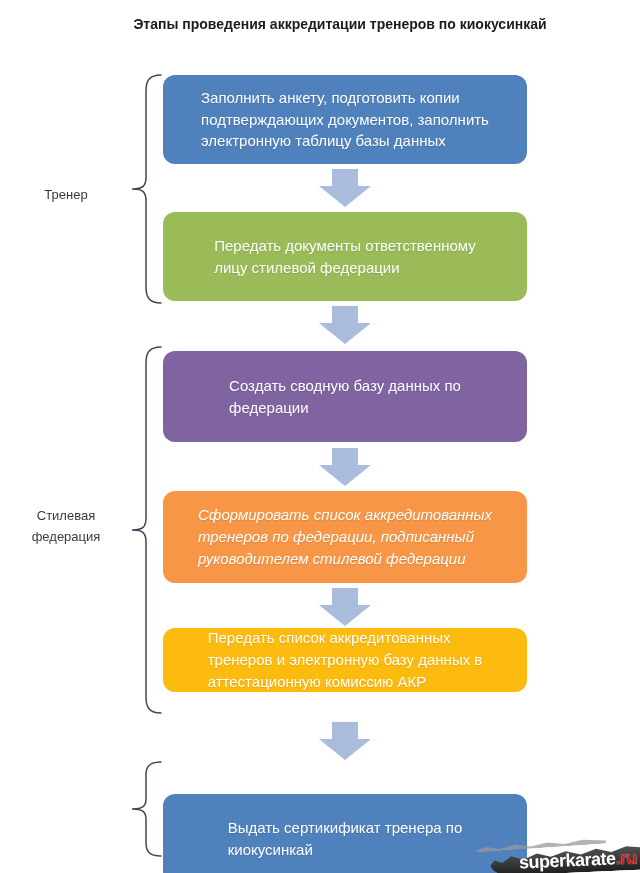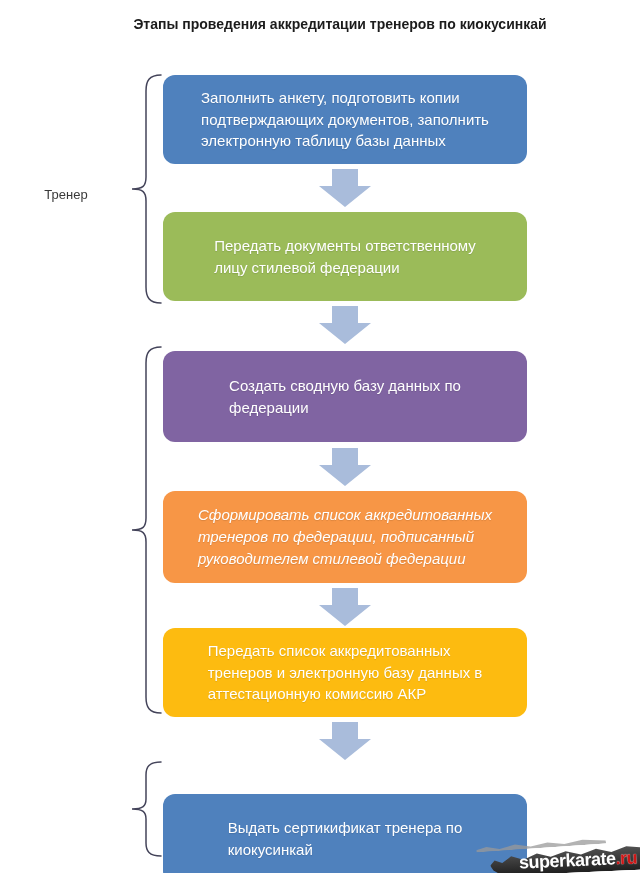--- a/index.html
+++ b/index.html
@@ -18,21 +18,21 @@
     border-radius:12px; color:#ffffff;
     display:flex; align-items:center; justify-content:center;
     text-align:left; font-size:15px; line-height:1.45;
     padding:0 16px; white-space:pre-line;
     text-shadow:0 1px 1px rgba(0,0,0,0.12);
   }
   #box0 { top:75px;  height:89px; }
   #box1 { top:212px; height:89px; }
   #box2 { top:351px; height:91px; }
   #box3 { top:491px; height:92px; }
-  #box4 { top:628px; height:89px; }
+  #box4 { top:628px; height:64px; }
   #box5 { top:794px; height:89px; }
 
   .arrow { position:absolute; left:319px; width:52px; height:38px; }
   .arrow polygon { fill:var(--arrow-color,#a9bcdb); }
   #a0 { top:169px; } #a1 { top:306px; } #a2 { top:448px; }
   #a3 { top:588px; } #a4 { top:722px; }
 
   .brace { position:absolute; left:130px; width:32px; }
   .brace path {
     fill:none; stroke:var(--brace-color,#44445a);
@@ -70,20 +70,22 @@
   .wm-suffix { color:var(--wm-suffix-color,#d01616); text-shadow:0 0 1px #ffffff; }
 </style>
 </head>
 <body>
 
 <div class="page">
 
   <h1 class="title">Этапы проведения аккредитации тренеров по киокусинкай</h1>
 
   <div class="glabel" id="g0">Тренер</div>
+  <div class="glabel" id="g1">Стилевая
+федерация</div>
 
   <svg class="brace" id="b0" viewBox="0 0 32 230">
     <path d="M31,1 C19,1 16,7 16,17 L16,103 C16,112 13,115 2,115 C13,115 16,118 16,127 L16,213 C16,223 19,229 31,229"></path>
   </svg>
   <svg class="brace" id="b1" viewBox="0 0 32 368">
     <path d="M31,1 C19,1 16,7 16,17 L16,172 C16,181 13,184 2,184 C13,184 16,187 16,196 L16,351 C16,361 19,367 31,367"></path>
   </svg>
   <svg class="brace" id="b2" viewBox="0 0 32 96">
     <path d="M31,1 C19,1 16,6 16,14 L16,38 C16,45 13,48 2,48 C13,48 16,51 16,58 L16,82 C16,90 19,95 31,95"></path>
   </svg>

